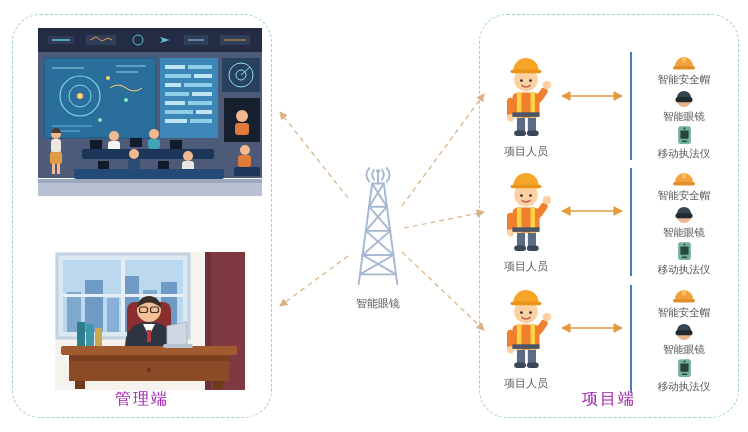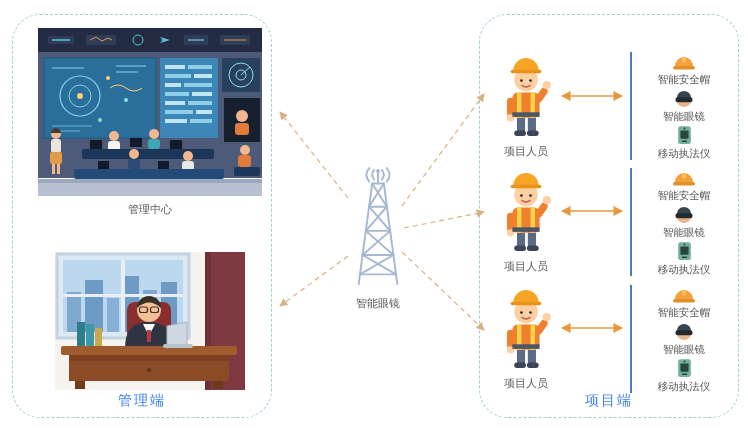--- a/index.html
+++ b/index.html
@@ -4,21 +4,21 @@
 <style>
   * { margin:0; padding:0; box-sizing:border-box; }
   html,body { background:#ffffff; font-family:"Liberation Sans","DejaVu Sans",sans-serif; }
   .canvas { position:relative; width:748px; height:432px; background:#fff; overflow:hidden; }
 
   .dashed-box { position:absolute; border:1px dashed #9fd0c8; border-radius:28px; }
   .box-left  { left:12px;  top:14px; width:260px; height:404px; }
   .box-right { left:479px; top:14px; width:260px; height:404px; }
 
   .section-label { position:absolute; left:0; width:100%; bottom:7px; text-align:center;
-                   color:#3b82f6; font-size:14px; letter-spacing:2px;margin-top:40px; }
+                   color:#a21caf; font-size:16px; letter-spacing:2px;margin-top:40px; }
 
   .caption { position:absolute; color:#5a5a5a; font-size:11px; text-align:center;font-family:Liberation Serif, serif; }
 
   .illus { position:absolute; display:block; }
 
   .overlay { position:absolute; left:0; top:0; pointer-events:none; z-index:3; }
 
   .worker-svg { position:absolute; left:497px; width:58px; height:92px; }
   .worker-label-1 { left:494px; top:144px; width:64px; }
   .worker-label-2 { left:494px; top:259px; width:64px; }
@@ -154,21 +154,20 @@
       <rect x="144" y="133" width="12" height="10" rx="3" fill="#e8e8e2"></rect>
     <rect x="60" y="133" width="11" height="8" fill="#121b2b"></rect>
     <rect x="120" y="133" width="11" height="8" fill="#121b2b"></rect>
     <rect x="36" y="141" width="150" height="10" rx="2" fill="#244a78"></rect>
     <circle cx="207" cy="122" r="5" fill="#f2b890"></circle>
     <rect x="200" y="127" width="13" height="12" rx="3" fill="#e07b3a"></rect>
     <rect x="196" y="139" width="26" height="9" rx="2" fill="#1c3659"></rect>
     <rect y="151" width="224" height="17" fill="#b7c1d2"></rect>
     <rect y="151" width="224" height="4" fill="#9aa7bd"></rect>
   </svg>
-  <div class="caption" style="left:40px; top:202px; width:220px;">管理中心</div>
 
   <svg class="illus" style="left:55px; top:252px;" width="190" height="138" viewBox="0 0 190 138">
     <rect width="190" height="138" fill="#f6f3ee"></rect>
     <rect x="150" y="0" width="40" height="138" fill="#7e3a40"></rect>
     <rect x="150" y="0" width="6" height="138" fill="#6d3037"></rect>
     <rect x="2" y="2" width="132" height="84" fill="#dce8f2" stroke="#c2d2e0" stroke-width="3"></rect>
     <rect x="8" y="8" width="120" height="72" fill="#bcd8ee"></rect>
     <rect x="12" y="40" width="14" height="40" fill="#7fa8cf"></rect>
     <rect x="30" y="28" width="18" height="52" fill="#6e9ac6"></rect>
     <rect x="52" y="46" width="12" height="34" fill="#88b0d6"></rect>

